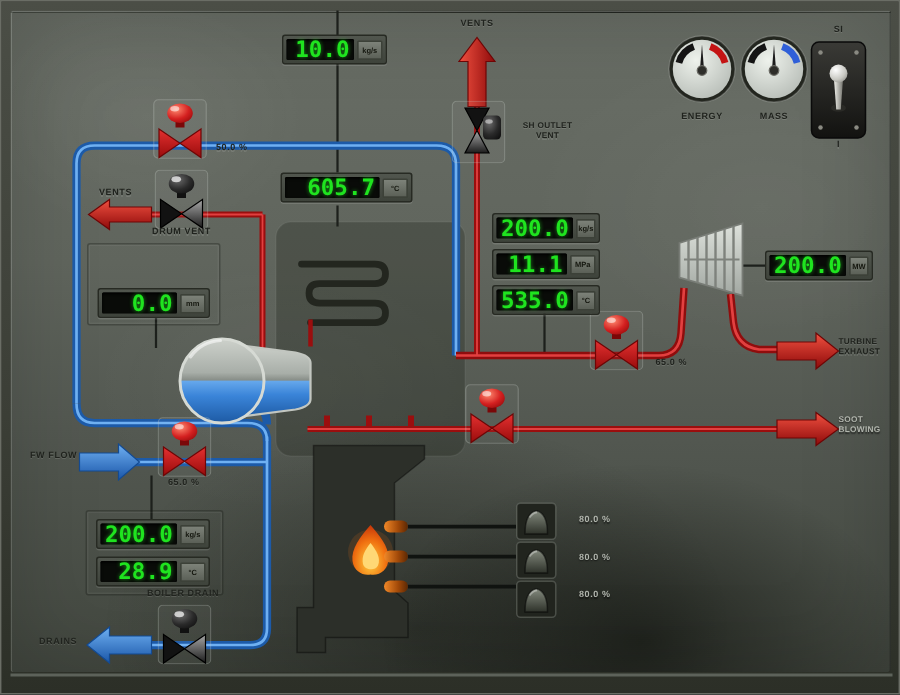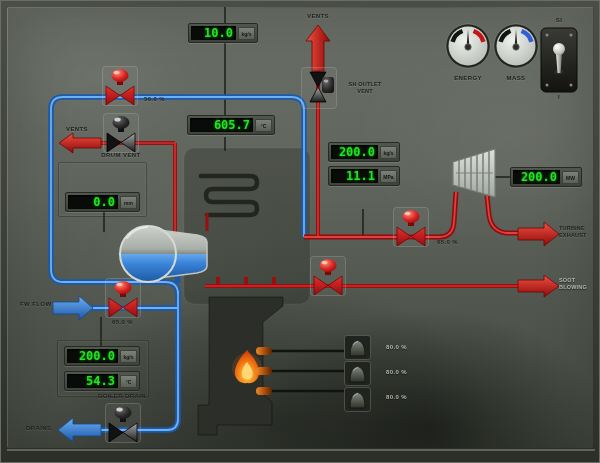--- a/index.html
+++ b/index.html
@@ -20,21 +20,21 @@
     border-right:1px solid rgba(0,0,0,0.35);
     box-shadow:inset 0 0 60px rgba(0,0,0,0.18);}
   .bevel{position:absolute;left:6px;top:448px;width:588px;height:2px;background:#9aa096;opacity:0.45;}
   svg.layer{position:absolute;left:0;top:0;z-index:1;}
   .widget{position:absolute;z-index:2;}
   
   .display{position:absolute;z-index:2;display:flex;align-items:center;gap:2px;height:20px;
     background:linear-gradient(#51564e,#3e433b);border:1px solid #272a23;border-radius:2px;
     box-shadow:0 1px 0 rgba(255,255,255,0.12);padding:2px;}
   .display-value{flex:1;height:14px;line-height:14px;background:#090b08;color:#1fe41f;
-    font-family:"DejaVu Sans Mono",monospace;font-weight:bold;font-size:12px;text-align:right;
+    font-family:"DejaVu Sans Mono",monospace;font-weight:bold;font-size:15px;text-align:right;
     padding:0 3px;border-radius:1px;box-shadow:inset 0 1px 2px #000;text-shadow:0 0 3px rgba(40,255,40,0.55);}
   .display-unit{width:17px;height:13px;line-height:12px;background:linear-gradient(#7d8279,#5b6057);
     color:#15170f;font-size:5px;font-weight:bold;text-align:center;border-radius:1px;border:1px solid #3c4138;}
   
   .lbl{position:absolute;z-index:3;font-size:6px;font-weight:bold;color:#20231e;
     letter-spacing:0.4px;text-shadow:0 1px 0 rgba(255,255,255,0.12);line-height:7px;}
   .lbl.light{color:#b2b6ae;text-shadow:0 1px 1px rgba(0,0,0,0.6);}
   .lbl.center{text-align:center;}
   .lbl.small{font-size:5.5px;line-height:6.5px;letter-spacing:0.2px;}
   .group-outline{position:absolute;z-index:1;border:1px solid rgba(25,28,22,0.35);
@@ -327,31 +327,35 @@
     <span class="display-unit">mm</span>
   </div>
   <div class="display" style="left:327px;top:141px;width:72px">
     <span class="display-value">200.0</span>
     <span class="display-unit">kg/s</span>
   </div>
   <div class="display" style="left:327px;top:165px;width:72px">
     <span class="display-value">11.1</span>
     <span class="display-unit">MPa</span>
   </div>
+  <div class="display" style="left:327px;top:189px;width:72px">
+    <span class="display-value">535.0</span>
+    <span class="display-unit">°C</span>
+  </div>
   <div class="display" style="left:509px;top:166px;width:72px">
     <span class="display-value">200.0</span>
     <span class="display-unit">MW</span>
   </div>
   <div class="group-outline" style="left:56px;top:339px;width:92px;height:57px"></div>
   <div class="display" style="left:63px;top:345px;width:76px">
     <span class="display-value">200.0</span>
     <span class="display-unit">kg/s</span>
   </div>
   <div class="display" style="left:63px;top:370px;width:76px">
-    <span class="display-value">54.3</span>
+    <span class="display-value">28.9</span>
     <span class="display-unit">°C</span>
   </div>
 
   <div class="lbl center" style="left:295px;top:12px;width:44px">VENTS</div>
   <div class="lbl center small" style="left:344px;top:80px;width:40px">SH OUTLET VENT</div>
   <div class="lbl" style="left:143px;top:95px">50.0 %</div>
   <div class="lbl center" style="left:57px;top:125px;width:38px">VENTS</div>
   <div class="lbl center" style="left:98px;top:151px;width:44px">DRUM VENT</div>
   <div class="lbl center gauge-label" style="left:442px;top:74px;width:50px">ENERGY</div>
   <div class="lbl center gauge-label" style="left:490px;top:74px;width:50px">MASS</div>

